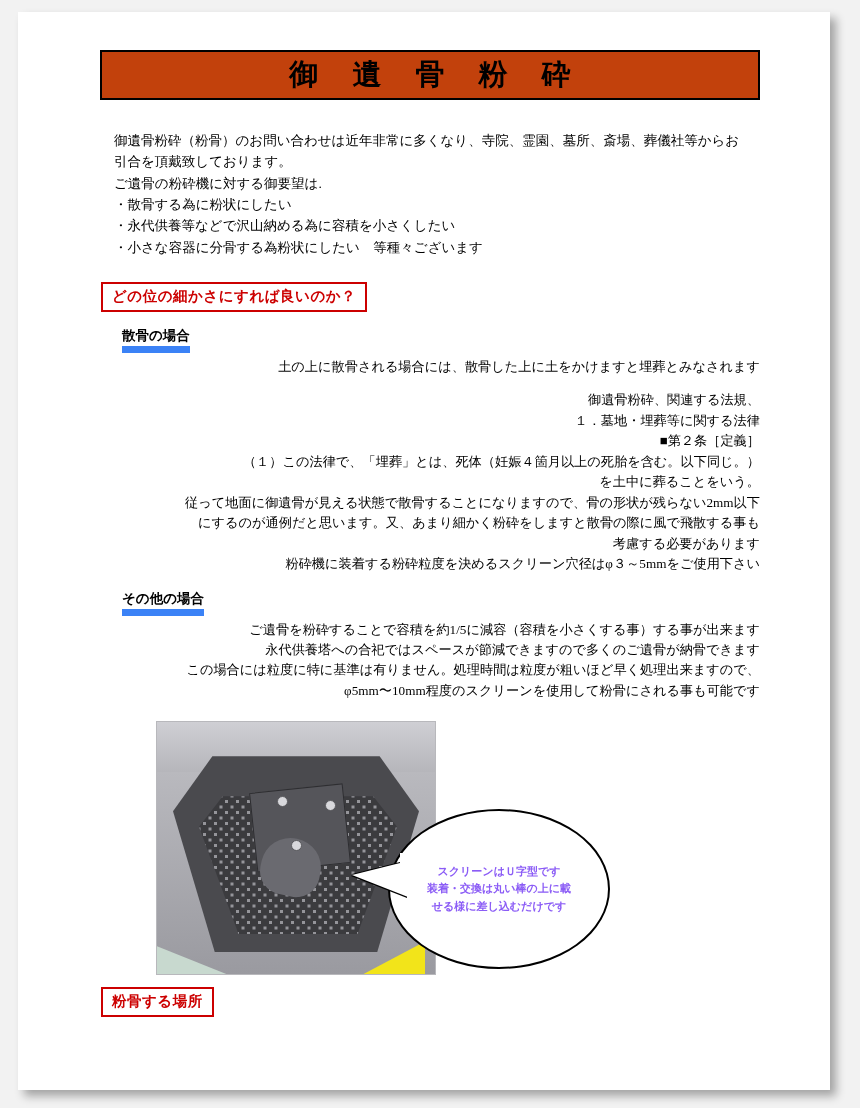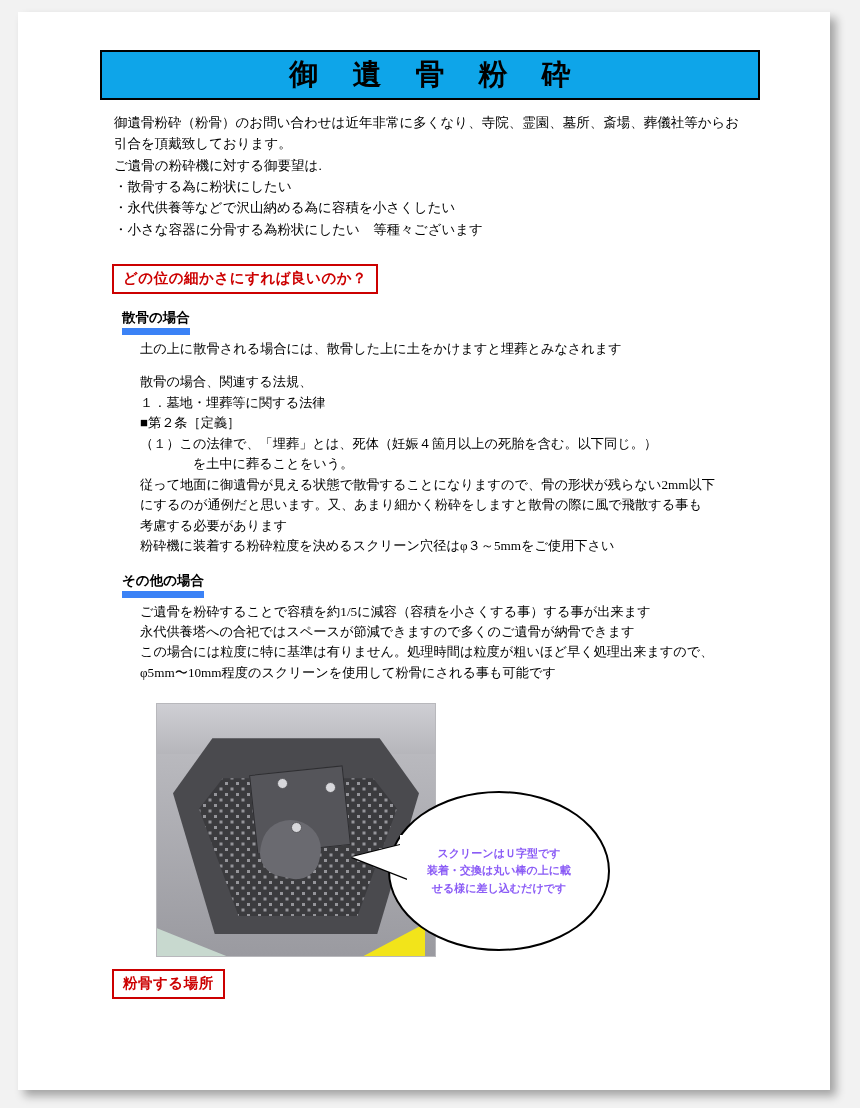--- a/index.html
+++ b/index.html
@@ -36,26 +36,26 @@
   .content {
     position: absolute;
     left: 82px;
     top: 38px;
     width: 660px;
   }
 
   
   .title-banner {
     border: 2px solid #000000;
-    background: #0ea5e9;
+    background: #c2410c;
     height: 46px;
     display: flex;
     align-items: center;
     justify-content: center;
-    margin-bottom: 12px;
+    margin-bottom: 30px;
   }
   .title-banner .title-text {
     font-family: "DejaVu Serif", serif;
     font-size: 29px;
     font-weight: bold;
     letter-spacing: 12px;
     color: #000;
     padding-left: 12px;
   }
 
@@ -67,21 +67,21 @@
     margin: 0 0 0 14px;
   }
   .intro .line { white-space: pre; }
 
   
   .redbox {
     display: inline-block;
     border: 2px solid #cc0000;
     padding: 3px 9px 4px 9px;
     margin-top: 24px;
-    margin-left: 12px;
+    margin-left: 1px;
   }
   .redbox .redbox-text {
     color: #cc0000;
     font-size: 14.5px;
     font-weight: bold;
     letter-spacing: 0.5px;
     font-family: "DejaVu Sans", sans-serif;
   }
 
   .section {
@@ -96,21 +96,21 @@
     border-bottom: 7px solid #3b82f6;
     padding-bottom: 1px;
   }
 
   .body-block {
     font-size: 13.2px;
     line-height: 1.55;
     margin-left: 40px;
     color: #000;
   }
-  .body-block .line { white-space: pre; }
+  .body-block .line { white-space: pre; text-align: right; }
   .gap { height: 13px; }
 
   
   .figure-area {
     position: relative;
     margin-top: 20px;
     height: 262px;
   }
   .photo {
     position: absolute;
@@ -252,21 +252,21 @@
       <div class="redbox">
         <span class="redbox-text">どの位の細かさにすれば良いのか？</span>
       </div>
 
       
       <div class="section">
         <div class="sub-heading">散骨の場合</div>
         <div class="body-block">
           <div class="line">土の上に散骨される場合には、散骨した上に土をかけますと埋葬とみなされます</div>
           <div class="gap"></div>
-          <div class="line">散骨の場合、関連する法規、</div>
+          <div class="line">御遺骨粉砕、関連する法規、</div>
           <div class="line">１．墓地・埋葬等に関する法律</div>
           <div class="line">■第２条［定義］</div>
           <div class="line">（１）この法律で、「埋葬」とは、死体（妊娠４箇月以上の死胎を含む。以下同じ。）</div>
           <div class="line">　　　　を土中に葬ることをいう。</div>
           <div class="line">従って地面に御遺骨が見える状態で散骨することになりますので、骨の形状が残らない2mm以下</div>
           <div class="line">にするのが通例だと思います。又、あまり細かく粉砕をしますと散骨の際に風で飛散する事も</div>
           <div class="line">考慮する必要があります</div>
           <div class="line">粉砕機に装着する粉砕粒度を決めるスクリーン穴径はφ３～5mmをご使用下さい</div>
         </div>
       </div>

